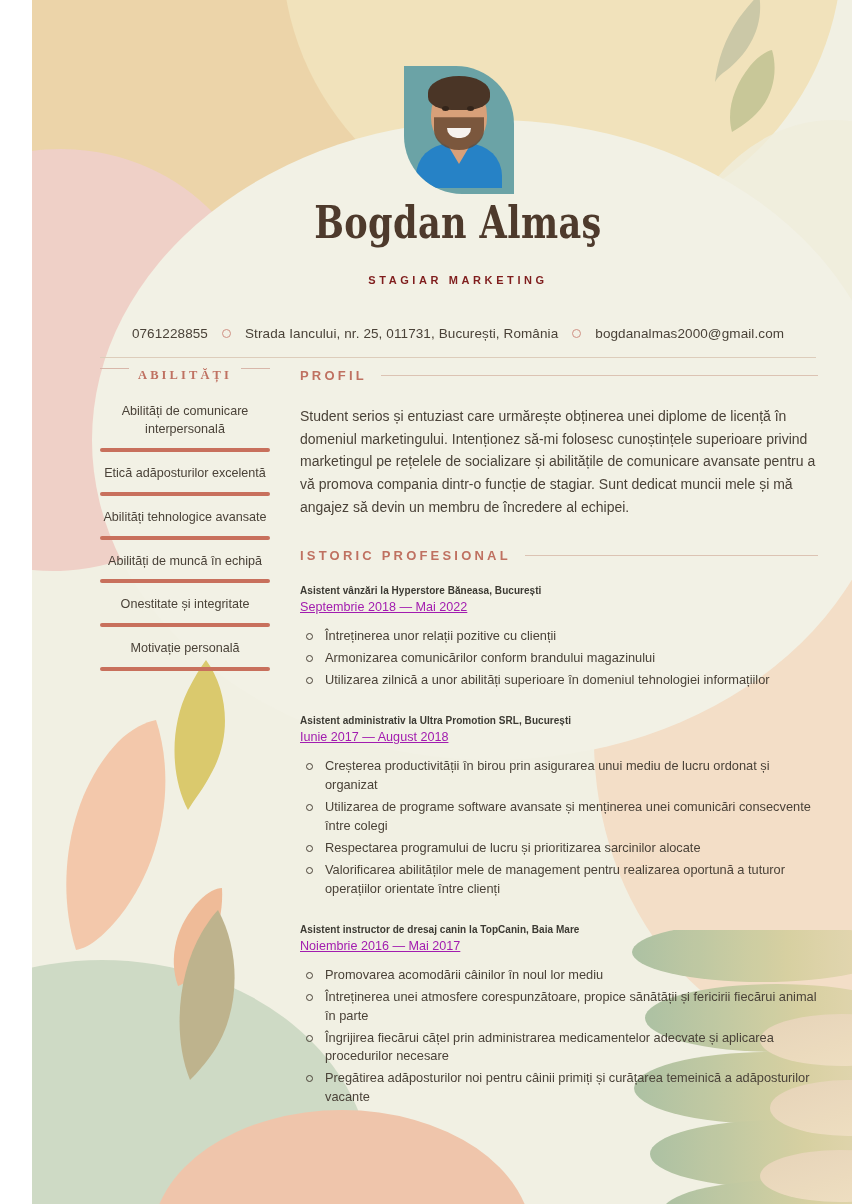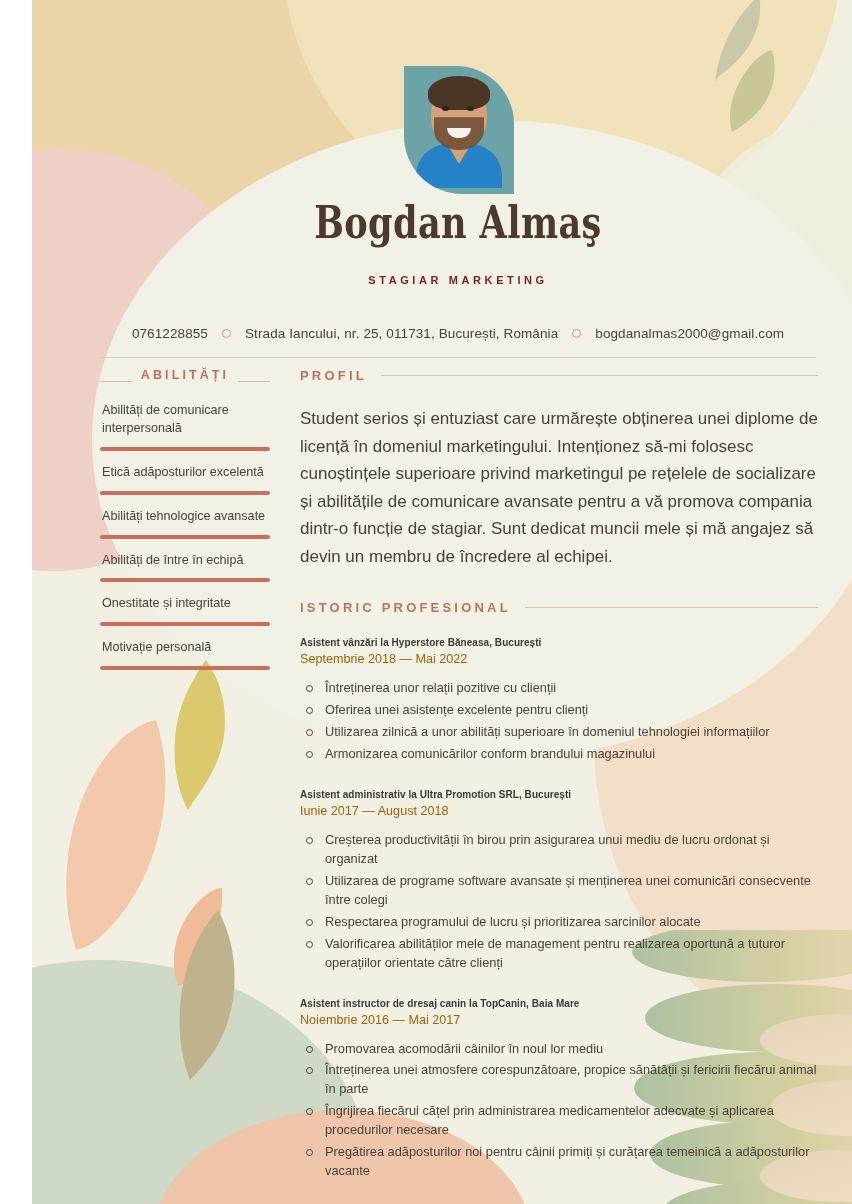--- a/index.html
+++ b/index.html
@@ -256,38 +256,40 @@
   .col-right {
     position: absolute;
     left: 268px;
     top: 368px;
     width: 518px;
   }
 
   
   .lheading {
     display: flex;
-    align-items: flex-end;
+    align-items: flex-start;
     gap: 9px;
     margin-bottom: 20px;
+    font-family: Liberation Serif, serif;
   }
   .lheading .line {
     flex: 1;
     height: 1px;
     background: #d8b7aa;
   }
   .lheading .txt {
     font-size: 12.5px;
     font-weight: bold;
     letter-spacing: 3.1px;
     color: #bf7161;
     white-space: nowrap;
   }
 
   .skill {
+    text-align: center;
     font-size: 12.6px;
     line-height: 1.42;
     color: #4a4238;
     padding: 0 2px;
   }
   .skill-bar {
     height: 4px;
     background: #c8705c;
     border-radius: 3px;
     margin: 9px 0 13px;
@@ -307,38 +309,39 @@
     color: #bf7161;
     white-space: nowrap;
   }
   .rheading .line {
     flex: 1;
     height: 1px;
     background: #dcc3b3;
   }
 
   .profile-text {
-    font-size: 17px;
+    font-size: 14px;
     line-height: 1.62;
     color: #4a4238;
     margin-bottom: 30px;
   }
 
   .job { margin-bottom: 25px; }
   .job-title {
     font-size: 10px;
     font-weight: bold;
     color: #3c3a33;
     letter-spacing: .05px;
     margin-bottom: 4px;
   }
   .job-dates {
     font-size: 12.6px;
-    color: #a16207;
+    color: #a21caf;
     margin-bottom: 13px;
+    text-decoration: underline;
   }
   ul.bullets {
     list-style: none;
     margin: 0;
     padding: 0;
   }
   ul.bullets li {
     position: relative;
     padding-left: 25px;
     font-size: 12.8px;
@@ -483,21 +486,21 @@
 
       <div class="skill">Abilități de comunicare interpersonală</div>
       <div class="skill-bar"></div>
 
       <div class="skill">Etică adăposturilor excelentă</div>
       <div class="skill-bar"></div>
 
       <div class="skill">Abilități tehnologice avansate</div>
       <div class="skill-bar"></div>
 
-      <div class="skill">Abilități de între în echipă</div>
+      <div class="skill">Abilități de muncă în echipă</div>
       <div class="skill-bar"></div>
 
       <div class="skill">Onestitate și integritate</div>
       <div class="skill-bar"></div>
 
       <div class="skill">Motivație personală</div>
       <div class="skill-bar"></div>
     </div>
 
     <div class="col-right">
@@ -511,34 +514,33 @@
       <div class="rheading">
         <span class="txt">ISTORIC PROFESIONAL</span>
         <span class="line"></span>
       </div>
 
       <div class="job">
         <div class="job-title">Asistent vânzări la Hyperstore Băneasa, București</div>
         <div class="job-dates">Septembrie 2018 — Mai 2022</div>
         <ul class="bullets">
           <li><span class="ring"></span><span>Întreținerea unor relații pozitive cu clienții</span></li>
-          <li><span class="ring"></span><span>Oferirea unei asistențe excelente pentru clienți</span></li>
+          <li><span class="ring"></span><span>Armonizarea comunicărilor conform brandului magazinului</span></li>
           <li><span class="ring"></span><span>Utilizarea zilnică a unor abilități superioare în domeniul tehnologiei informațiilor</span></li>
-          <li><span class="ring"></span><span>Armonizarea comunicărilor conform brandului magazinului</span></li>
         </ul>
       </div>
 
       <div class="job">
         <div class="job-title">Asistent administrativ la Ultra Promotion SRL, București</div>
         <div class="job-dates">Iunie 2017 — August 2018</div>
         <ul class="bullets">
           <li><span class="ring"></span><span>Creșterea productivității în birou prin asigurarea unui mediu de lucru ordonat și organizat</span></li>
           <li><span class="ring"></span><span>Utilizarea de programe software avansate și menținerea unei comunicări consecvente între colegi</span></li>
           <li><span class="ring"></span><span>Respectarea programului de lucru și prioritizarea sarcinilor alocate</span></li>
-          <li><span class="ring"></span><span>Valorificarea abilităților mele de management pentru realizarea oportună a tuturor operațiilor orientate către clienți</span></li>
+          <li><span class="ring"></span><span>Valorificarea abilităților mele de management pentru realizarea oportună a tuturor operațiilor orientate între clienți</span></li>
         </ul>
       </div>
 
       <div class="job">
         <div class="job-title">Asistent instructor de dresaj canin la TopCanin, Baia Mare</div>
         <div class="job-dates">Noiembrie 2016 — Mai 2017</div>
         <ul class="bullets">
           <li><span class="ring"></span><span>Promovarea acomodării câinilor în noul lor mediu</span></li>
           <li><span class="ring"></span><span>Întreținerea unei atmosfere corespunzătoare, propice sănătății și fericirii fiecărui animal în parte</span></li>
           <li><span class="ring"></span><span>Îngrijirea fiecărui cățel prin administrarea medicamentelor adecvate și aplicarea procedurilor necesare</span></li>

